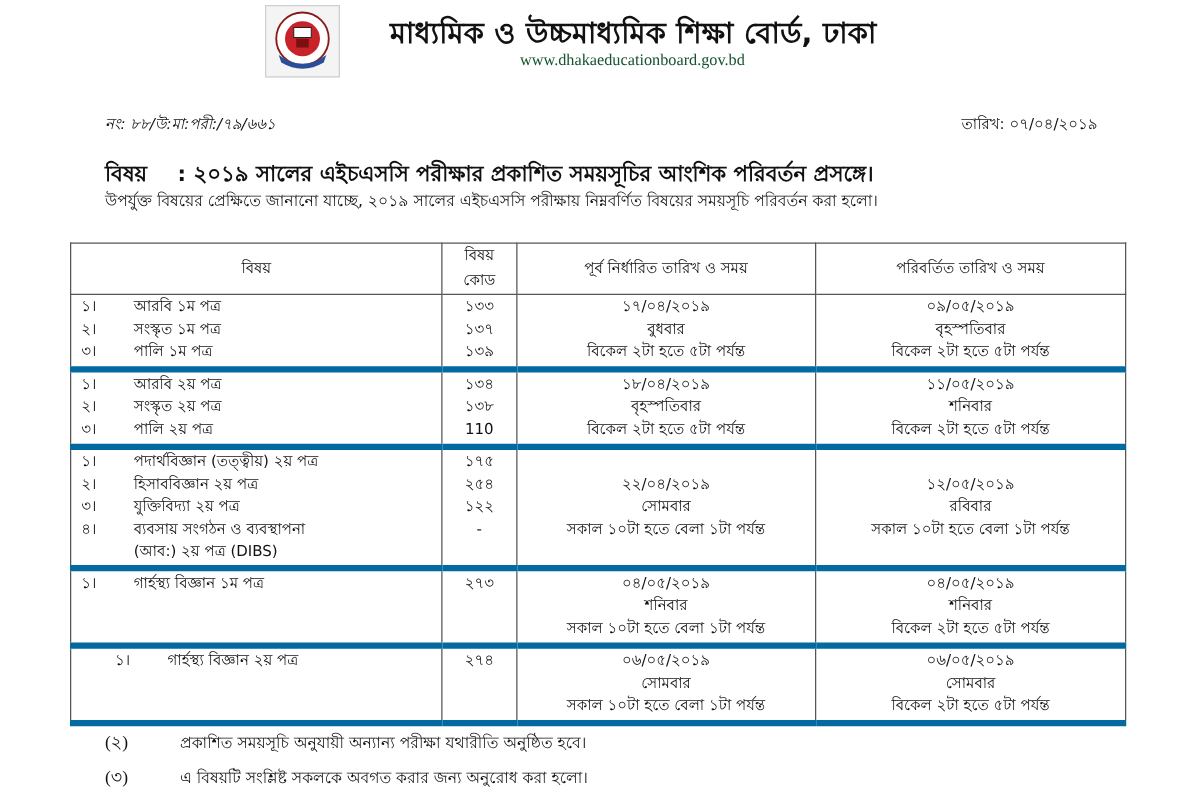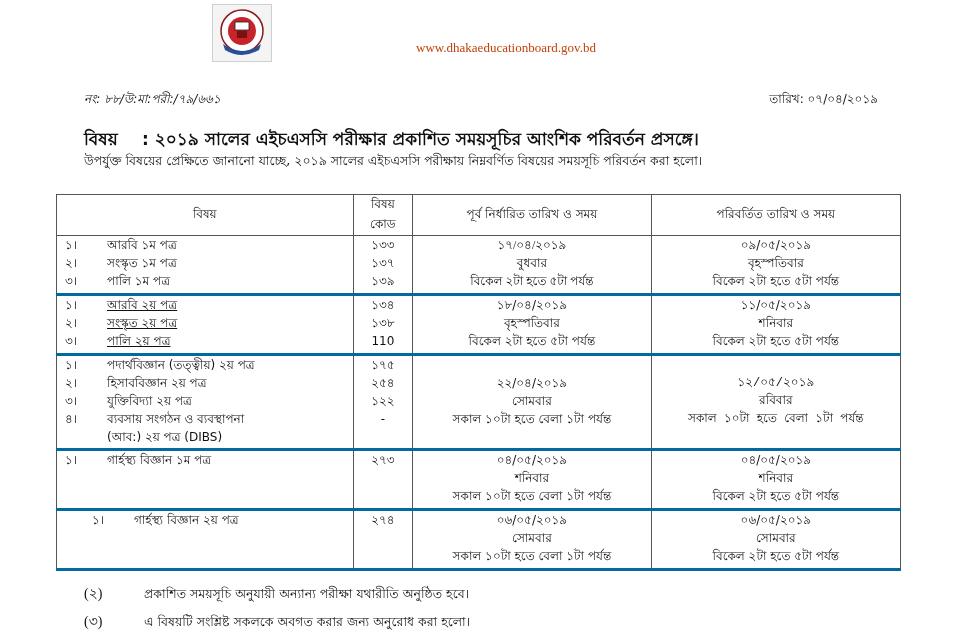--- a/index.html
+++ b/index.html
@@ -5,52 +5,53 @@
   html, body { margin:0; padding:0; background:#ffffff; }
   body { width:960px; height:640px; position:relative; overflow:hidden;
          font-family:"DejaVu Sans", sans-serif; color:#111; }
   .header { position:absolute; left:0; top:0; width:960px; height:66px; }
   .logo { position:absolute; left:212px; top:4px; width:58px; height:56px;
           border:1px solid #cfcfcf; background:#f4f4f4; }
   .logo svg { position:absolute; left:4px; top:3px; }
   .org-name { position:absolute; left:312px; top:8px; font-size:23px; font-weight:bold;
               letter-spacing:0.2px; white-space:nowrap; }
   .org-url { position:absolute; left:416px; top:40px; font-family:"Liberation Serif", serif;
-             font-size:13px; color:#c2410c; }
+             font-size:13px; color:#14532d; }
   .memo-no { position:absolute; left:84px; top:90px; font-size:12px;font-style:italic; }
   .memo-date { position:absolute; right:82px; top:90px; font-size:12px;margin-left:44px; }
   .subject { position:absolute; left:84px; top:126px; font-size:17px; font-weight:bold; white-space:nowrap; }
   .subject .lbl { display:inline-block; width:58px; }
   .intro { position:absolute; left:84px; top:152px; font-size:12.5px; white-space:nowrap; }
   table.sched { position:absolute; left:56px; top:194px; width:845px; border-collapse:collapse;
                 font-size:12px; }
   table.sched td, table.sched th { border-left:1px solid #555; border-right:1px solid #555; padding:0; vertical-align:top; }
   table.sched th { font-weight:normal; height:38px; vertical-align:middle; border-top:1px solid #555;
                    border-bottom:1px solid #555; text-align:center; }
-  table.sched tr.grp td { border-bottom:3px solid #0369a1; }
+  table.sched tr.grp td { border-bottom:5px solid #0369a1; }
   .c1 { width:279px; } .c2 { width:62px; } .c3 { width:246px; } .c4 { width:256px; }
   .line { height:18px; line-height:18px; white-space:nowrap; }
   .num { display:inline-block; width:42px; padding-left:8px; }
   .center { text-align:center; }
   .footnote { position:absolute; left:84px; font-size:12.5px; white-space:nowrap; }
   .footnote .fn { display:inline-block; width:60px; font-family:"Liberation Serif", serif; font-size:14px; }
 </style>
 </head>
 <body>
 
 <div class="header">
   <div class="logo">
     <svg width="50" height="50" viewBox="0 0 50 50">
       <circle cx="25" cy="23" r="21" fill="#ffffff" stroke="#8a1a1a" stroke-width="1.5"></circle>
       <circle cx="25" cy="23" r="14" fill="#c8232a"></circle>
       <rect x="18" y="14" width="14" height="8" fill="#ffffff" stroke="#222" stroke-width="0.8"></rect>
       <rect x="20" y="23" width="10" height="7" fill="#7a1010"></rect>
       <path d="M6 36 Q25 50 44 36 L42 42 Q25 52 8 42 Z" fill="#2a4f9a"></path>
     </svg>
   </div>
+  <div class="org-name">মাধ্যমিক ও উচ্চমাধ্যমিক শিক্ষা বোর্ড, ঢাকা</div>
   <div class="org-url">www.dhakaeducationboard.gov.bd</div>
 </div>
 
 <div class="memo-no">নং: ৮৮/উ:মা:পরী:/৭৯/৬৬১</div>
 <div class="memo-date">তারিখ: ০৭/০৪/২০১৯</div>
 
 <div class="subject">
   <span class="lbl">বিষয়</span><span>: ২০১৯ সালের এইচএসসি পরীক্ষার প্রকাশিত সময়সূচির আংশিক পরিবর্তন প্রসঙ্গে।</span>
 </div>
 
@@ -73,33 +74,33 @@
         <td class="c1" style="padding-bottom:3px;">
           <div class="line"><span class="num">১।</span><span>আরবি ১ম পত্র</span></div>
           <div class="line"><span class="num">২।</span><span>সংস্কৃত ১ম পত্র</span></div>
           <div class="line"><span class="num">৩।</span><span>পালি ১ম পত্র</span></div>
         </td>
         <td class="c2 center" style="padding-bottom:3px;">
           <div class="line">১৩৩</div>
           <div class="line">১৩৭</div>
           <div class="line">১৩৯</div>
         </td>
-        <td class="c3 center" style="padding-bottom:3px;font-family:Liberation Serif, serif;">
+        <td class="c3 center" style="padding-bottom:3px;">
           <div class="line">১৭/০৪/২০১৯</div>
           <div class="line">বুধবার</div>
           <div class="line">বিকেল ২টা হতে ৫টা পর্যন্ত</div>
         </td>
         <td class="c4 center" style="padding-bottom:3px;">
           <div class="line">০৯/০৫/২০১৯</div>
           <div class="line">বৃহস্পতিবার</div>
           <div class="line">বিকেল ২টা হতে ৫টা পর্যন্ত</div>
         </td>
       </tr>
       <tr class="grp">
-        <td class="c1" style="padding-bottom:3px;text-decoration:underline;">
+        <td class="c1" style="padding-bottom:3px;">
           <div class="line"><span class="num">১।</span><span>আরবি ২য় পত্র</span></div>
           <div class="line"><span class="num">২।</span><span>সংস্কৃত ২য় পত্র</span></div>
           <div class="line"><span class="num">৩।</span><span>পালি ২য় পত্র</span></div>
         </td>
         <td class="c2 center" style="padding-bottom:3px;">
           <div class="line">১৩৪</div>
           <div class="line">১৩৮</div>
           <div class="line">110</div>
         </td>
         <td class="c3 center" style="padding-bottom:3px;">
@@ -128,21 +129,21 @@
           <div class="line">-</div>
           <div class="line"></div>
         </td>
         <td class="c3 center" style="padding-bottom:2px;">
           <div class="line"></div>
           <div class="line">২২/০৪/২০১৯</div>
           <div class="line">সোমবার</div>
           <div class="line">সকাল ১০টা হতে বেলা ১টা পর্যন্ত</div>
           <div class="line"></div>
         </td>
-        <td class="c4 center" style="padding-bottom:2px;font-family:Liberation Mono, monospace;">
+        <td class="c4 center" style="padding-bottom:2px;">
           <div class="line"></div>
           <div class="line">১২/০৫/২০১৯</div>
           <div class="line">রবিবার</div>
           <div class="line">সকাল ১০টা হতে বেলা ১টা পর্যন্ত</div>
           <div class="line"></div>
         </td>
       </tr>
       <tr class="grp">
         <td class="c1" style="padding-bottom:3px;margin-top:48px;">
           <div class="line"><span class="num">১।</span><span>গার্হস্থ্য বিজ্ঞান ১ম পত্র</span></div>

